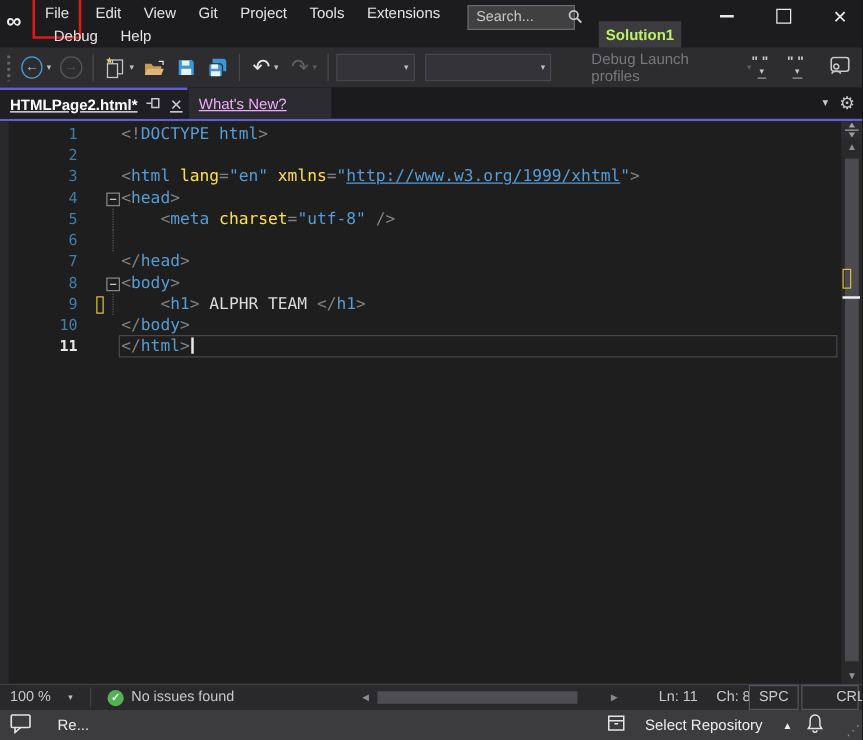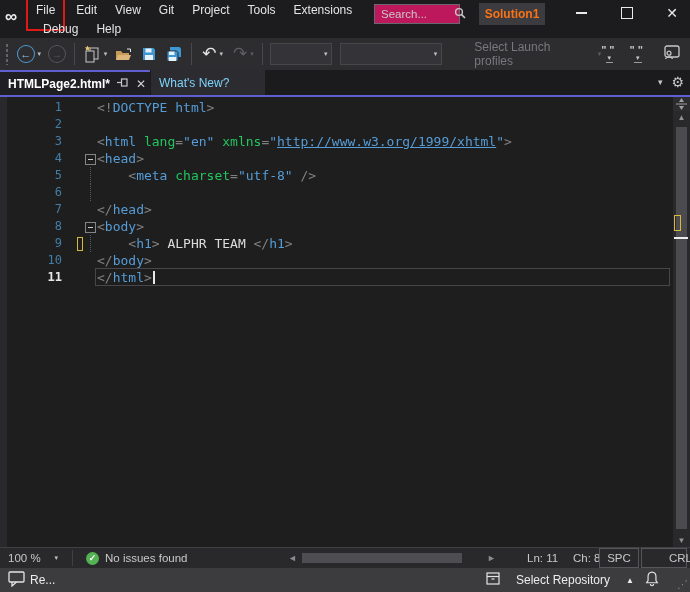--- a/index.html
+++ b/index.html
@@ -6,25 +6,25 @@
   .app{position:relative;width:690px;height:592px;background:#1E1E1E;overflow:hidden;
        font-family:"Liberation Sans",sans-serif;color:#CCC;}
   
   .titlebar{position:absolute;top:0;left:0;right:0;height:38px;background:#1C1C1E;}
   .vs-logo{position:absolute;left:5px;top:7px;font-size:17px;font-weight:bold;color:#ECECEC;}
   .menu-row{position:absolute;display:flex;align-items:center;height:19px;}
   .menu-row1{left:26px;top:0;}
   .menu-row2{left:34px;top:19px;}
   .menu-item{padding:1px 9px;font-size:12px;color:#E4E4E4;cursor:default;}
   .menu-item.red-boxed{border:2px solid #E01818;padding:12px 8px;margin-right:2px;}
-  .search-box{position:absolute;left:374px;top:4px;width:86px;height:20px;background:#be185d;
+  .search-box{position:absolute;left:374px;top:4px;width:86px;height:20px;background:#404040;
       border:1px solid #68686E;display:flex;align-items:center;justify-content:space-between;
       padding:0 6px;font-size:11.5px;color:#C8C8C8;box-sizing:border-box;gap:27px;}
-  .solution-badge{position:absolute;left:479px;top:3px;width:66px;height:22px;background:#3B3B40;
-      color:#f97316;font-size:12px;font-weight:bold;display:flex;align-items:center;justify-content:center;}
+  .solution-badge{position:absolute;left:479px;top:17px;width:66px;height:22px;background:#3B3B40;
+      color:#bef264;font-size:12px;font-weight:bold;display:flex;align-items:center;justify-content:center;}
   .win-btn{position:absolute;top:0;width:30px;height:26px;display:flex;align-items:center;
       justify-content:center;color:#EAEAEA;}
   .min-line{display:block;width:11px;height:2px;background:#EAEAEA;}
   .max-box{display:block;width:10px;height:10px;border:1.5px solid #EAEAEA;}
   .close-x{font-size:14px;}
   
   .toolbar{position:absolute;top:38px;left:0;right:0;height:32px;background:#2D2D30;
       display:flex;align-items:center;font-size:12px;}
   .grip{width:4px;height:22px;margin-left:5px;
       background-image:radial-gradient(#63636A 1px,transparent 1.2px);background-size:4px 5px;}
@@ -44,39 +44,39 @@
   .combo2{width:102px;margin-left:8px;}
   .debug-label{color:#78787D;margin-left:32px;display:flex;align-items:center;gap:5px;}
   .tb-right{margin-left:auto;display:flex;align-items:center;margin-right:10px;gap:12px;}
   .quote-tool{display:flex;flex-direction:column;align-items:center;line-height:8px;}
   .quote-tool .q{font-size:11px;letter-spacing:3px;color:#C8C8C8;font-weight:bold;}
   .quote-tool .c{font-size:7px;color:#C8C8C8;border-bottom:1px solid #9A9A9F;padding:0 2px;}
   
   .tabwell{position:absolute;top:70px;left:0;right:0;height:27px;background:#1B1B1E;
       border-bottom:2px solid #5F5FD0;box-sizing:border-box;}
   .tab{position:absolute;top:0;height:25px;display:flex;align-items:center;font-size:12px;
-      box-sizing:border-box;padding:0 8px;}
+      box-sizing:border-box;padding:0 8px;text-decoration:underline;}
   .tab.active{left:0;width:150px;background:#1F1F23;border-top:2px solid #5F5FD0;
       color:#FFF;font-weight:bold;gap:7px;}
-  .tab.inactive{left:151px;width:114px;background:#2C2C30;color:#7dd3fc;}
+  .tab.inactive{left:151px;width:114px;background:#2C2C30;color:#f0abfc;}
   .tab .close-icon{font-weight:normal;color:#D0D0D0;font-size:12px;}
   .tab-extras{position:absolute;right:6px;top:5px;display:flex;gap:9px;align-items:center;}
   .tab-chevron{font-size:9px;color:#C8C8C8;}
   .gear{font-size:14px;color:#C8C8C8;line-height:14px;}
   
   .editor{position:absolute;top:97px;left:0;right:0;height:450px;background:#1E1E1E;}
   .edge-strip{position:absolute;left:0;top:0;bottom:0;width:7px;background:#29292C;}
   .rows{position:absolute;left:0;top:2px;right:20px;}
   .crow{height:17px;position:relative;}
   .lnum{position:absolute;left:28px;width:34px;text-align:right;top:1px;
       font-family:"DejaVu Sans Mono",monospace;font-size:12px;color:#437EA8;}
   .curnum{color:#E8E8E8;font-weight:bold;}
   .codespan{position:absolute;left:97px;top:0;line-height:17px;white-space:pre;
       font-family:"DejaVu Sans Mono",monospace;font-size:13px;}
-  .tok-tag{color:#569CD6;}.tok-attr{color:#22c55e;}.tok-delim{color:#808080;}
+  .tok-tag{color:#569CD6;}.tok-attr{color:#fde047;}.tok-delim{color:#808080;}
   .tok-text{color:#DCDCDC;}.tok-val{color:#569CD6;}
   .tok-link{color:#569CD6;text-decoration:underline;}
   .foldbox{position:absolute;left:85px;top:4px;width:9px;height:9px;border:1px solid #858589;
       display:flex;align-items:center;justify-content:center;background:#1E1E1E;box-sizing:content-box;}
   .folddash{width:5px;height:1px;background:#C8C8C8;}
   .guide{position:absolute;left:90px;top:0;bottom:0;border-left:1px dotted #5A5A5E;}
   .changebar{position:absolute;left:77px;top:2px;width:4px;height:12px;border:1px solid #D7BA3C;}
   .crow.current::after{content:"";position:absolute;left:95px;right:0;top:-1px;bottom:0;
       border:1px solid #46464B;pointer-events:none;}
   .cursor{display:inline-block;width:2px;height:13px;background:#E8E8E8;margin-left:1px;vertical-align:-2px;}
@@ -202,21 +202,21 @@
     <span class="tb-sep"></span>
 
     <span class="combo combo1">
       <span class="caret">▾</span>
     </span>
     <span class="combo combo2">
       <span class="caret">▾</span>
     </span>
 
     <span class="debug-label">
-      <span>Select Launch profiles</span>
+      <span>Debug Launch profiles</span>
       <span class="caret dim">▾</span>
     </span>
 
     <span class="tb-right">
       <span class="quote-tool">
         <span class="q">""</span>
         <span class="c">▾</span>
       </span>
       <span class="quote-tool">
         <span class="q">""</span>
@@ -341,21 +341,21 @@
     </span>
     <span class="abs harrow" style="left:487px;">►</span>
 
     <span class="abs" style="left:527px;">Ln: 11</span>
     <span class="abs" style="left:573px;">Ch: 8</span>
     <span class="abs cell" style="left:599px;width:40px;">SPC</span>
     <span class="abs cell" style="left:641px;width:46px;padding-left:40px;">CRLF</span>
   </div>
 
   <div class="statusbar">
-    <span class="abs" style="left:8px;gap:4px;">
+    <span class="abs" style="left:8px;gap:20px;">
       <span>
         <svg width="18" height="16">
             <rect x="1" y="1" width="15" height="10" rx="1" fill="none" stroke="#E4E4E4" stroke-width="1.3"></rect>
             <path d="M4 11 L4 15 L8.5 11" fill="none" stroke="#E4E4E4" stroke-width="1.3"></path>
           </svg>
       </span>
       <span>Re...</span>
     </span>
 
     <span class="abs repo-group">

